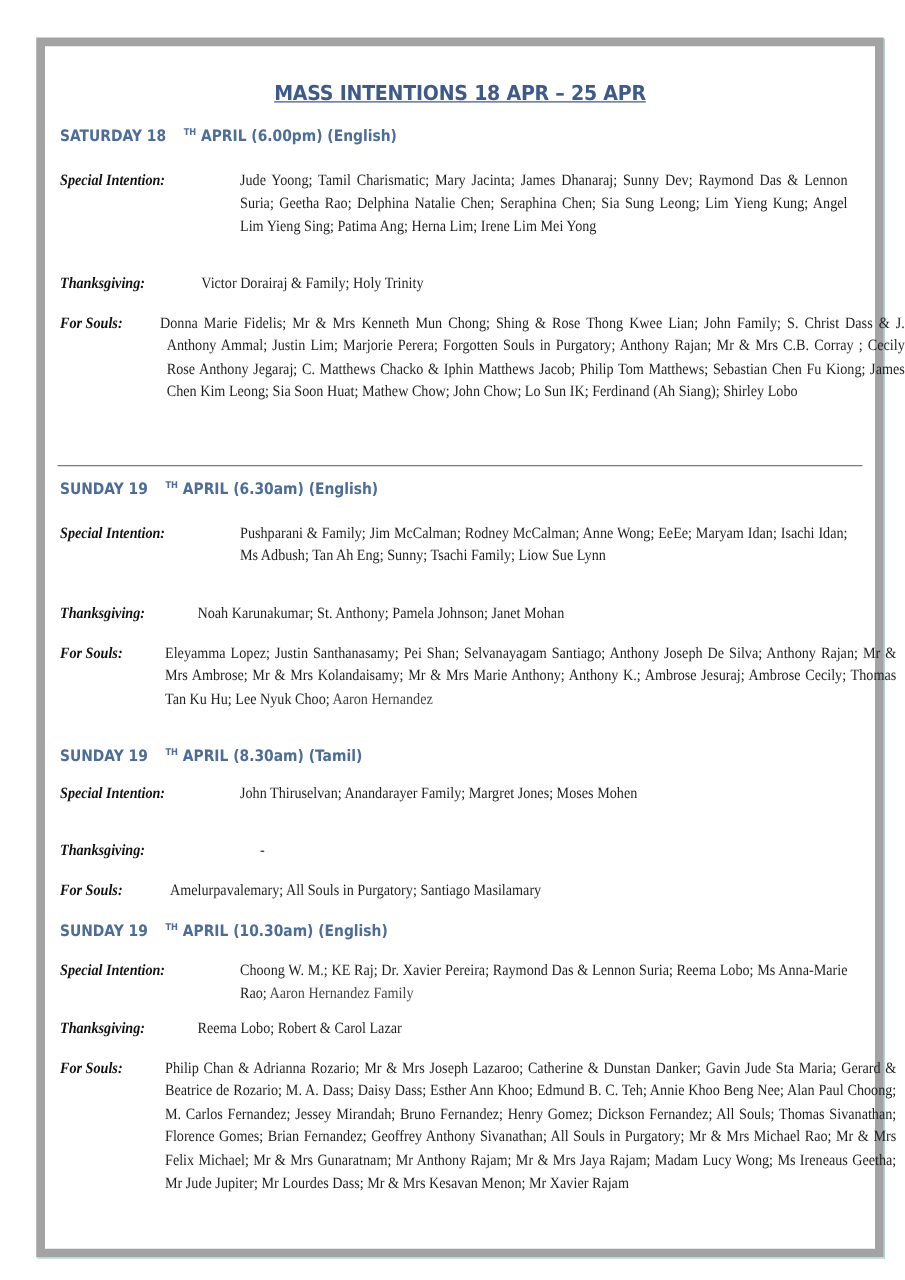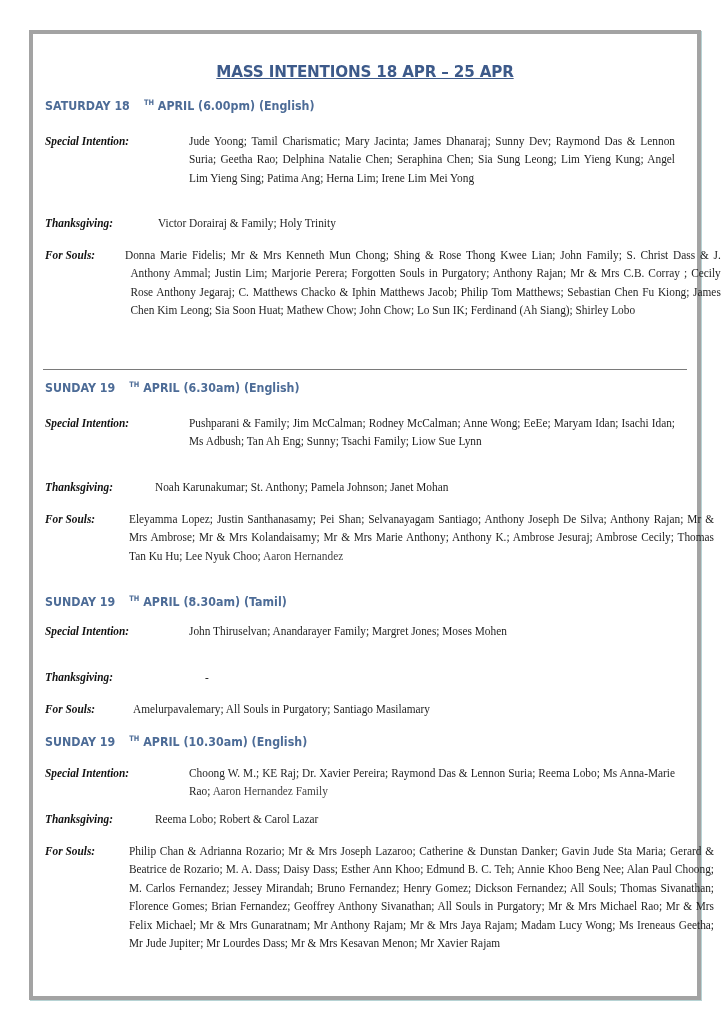--- a/index.html
+++ b/index.html
@@ -1,19 +1,19 @@
 <!DOCTYPE html>
 <html><head>
 <meta charset="utf-8">
 <style>
   html, body { margin: 0; padding: 0; background: #ffffff; }
   body { width: 724px; height: 1024px; position: relative; overflow: hidden;
          font-family: "DejaVu Sans", sans-serif; color: #1a1a1a; }
   .frame { position: absolute; left: 29px; top: 30px; width: 664px; height: 962px;
-           border: 4px solid #a3a3a3; box-shadow: 1px 1px 0 #b7d3d4; }
+           border: 7px solid #a3a3a3; box-shadow: 1px 1px 0 #b7d3d4; }
   .title { position: absolute; left: 0; right: 0; top: 28px; text-align: center;
            font-family: "DejaVu Sans", sans-serif; font-weight: bold; font-size: 16.5px;
            color: #3d5a8a; text-decoration: underline; letter-spacing: -0.2px;
            transform: scaleX(0.92); }
   .section-head { position: absolute; left: 12px; font-weight: bold; font-size: 12.6px;
            color: #4d6c97; transform: scaleX(0.88); transform-origin: left center; white-space: nowrap; }
   .section-head sup { font-size: 7.5px; vertical-align: 5px; padding-left: 16px; }
   .row { position: absolute; left: 12px; width: 640px; font-size: 12.6px; line-height: 18.4px; font-family: Liberation Serif, serif; }
   .row .lab { position: absolute; left: 0; top: 0; font-weight: bold; font-style: italic; color: #111;
               transform: scaleX(0.9); transform-origin: left center; white-space: nowrap; }

